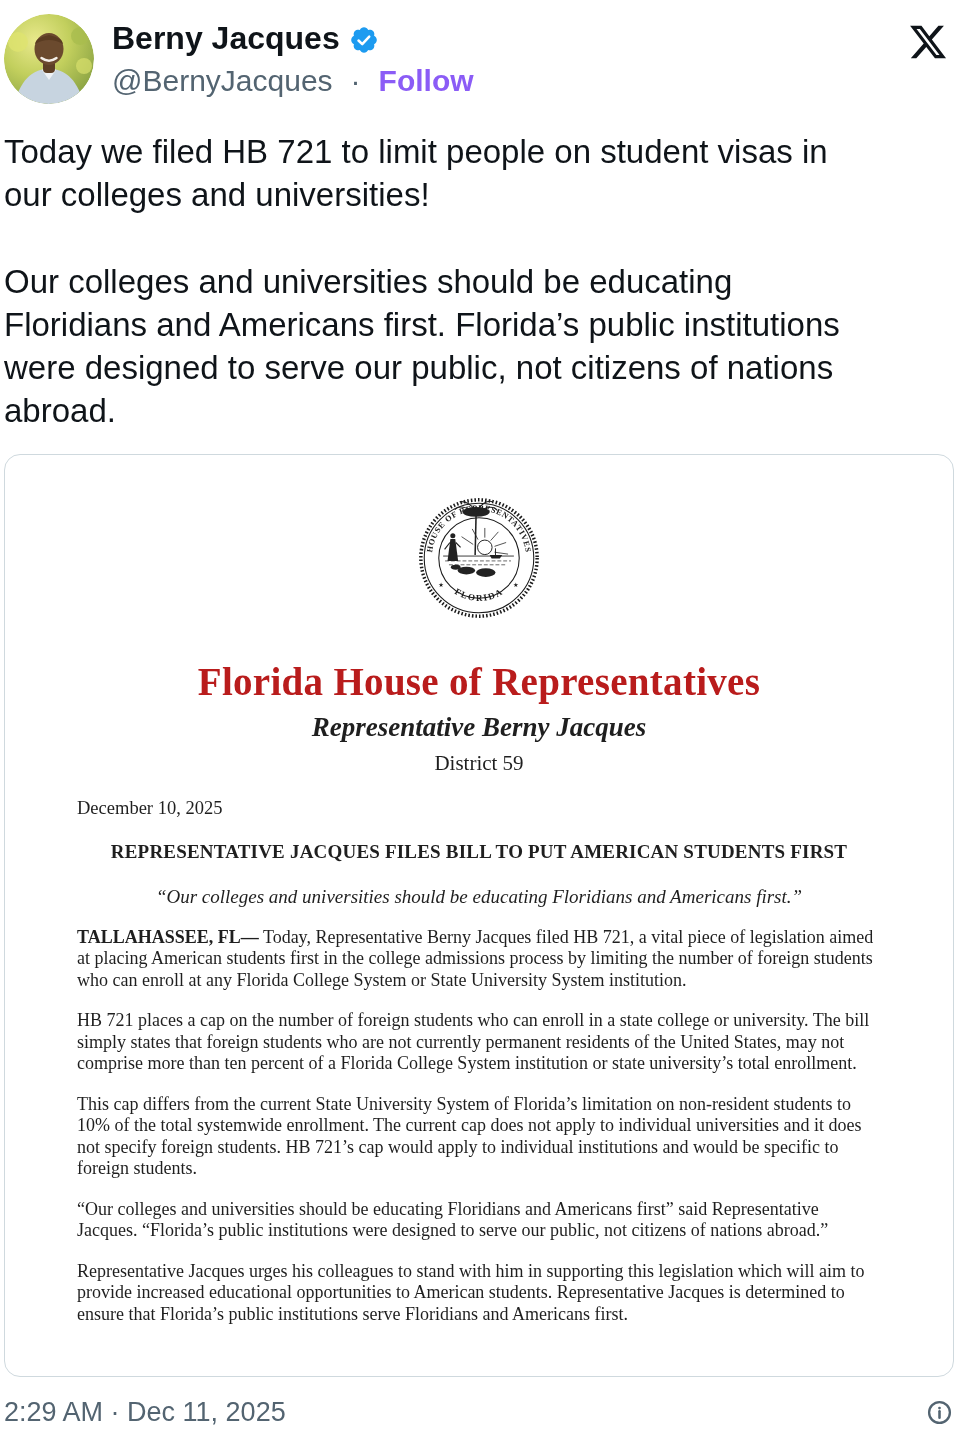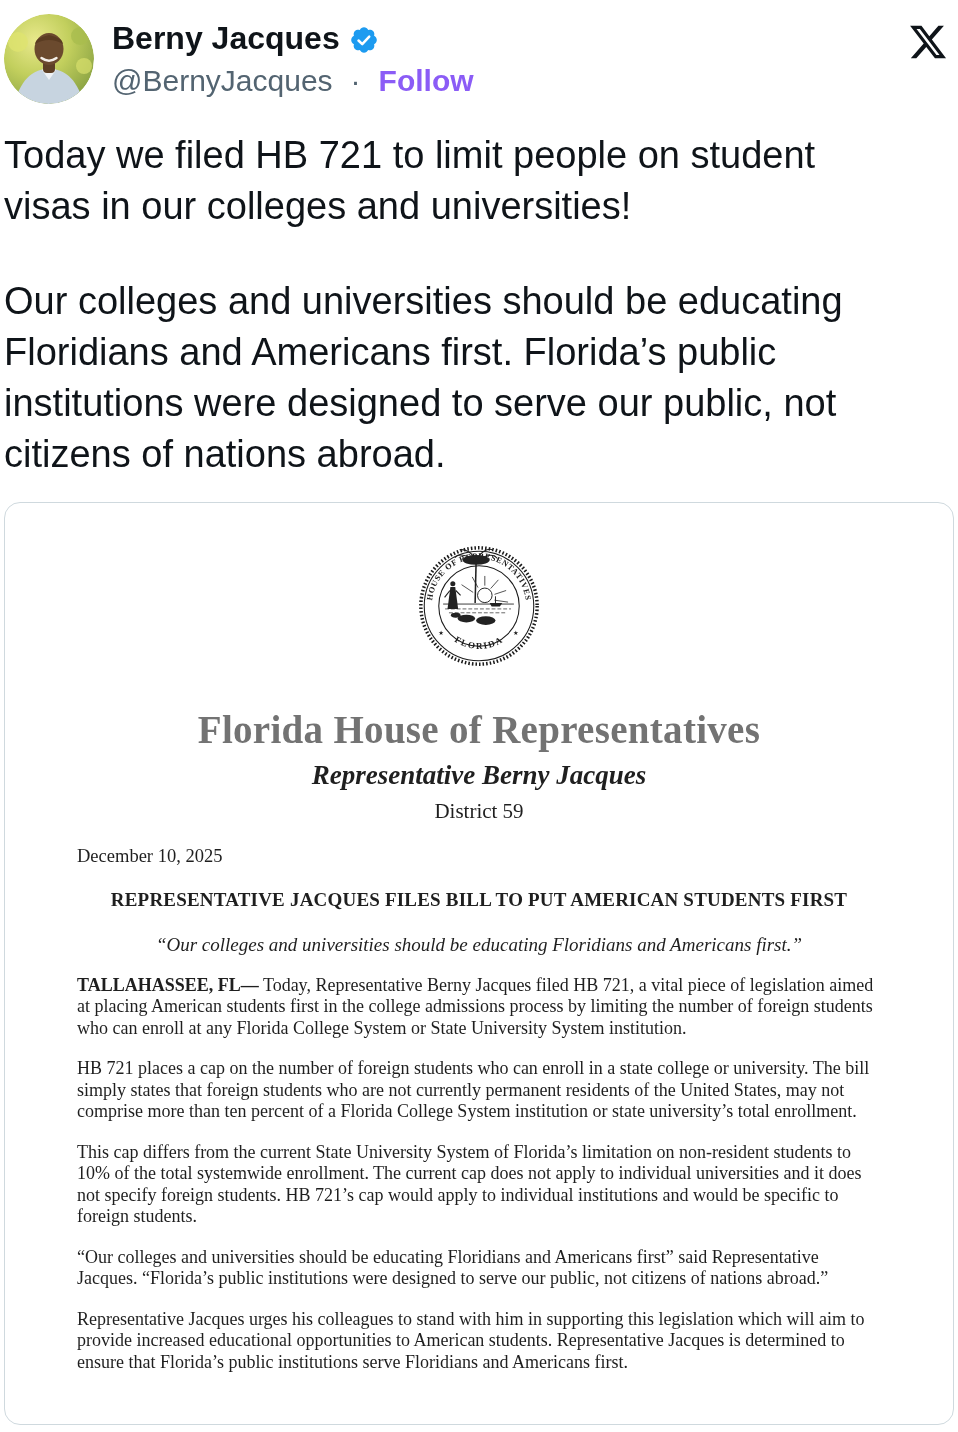--- a/index.html
+++ b/index.html
@@ -28,39 +28,39 @@
   .handle-row {
     margin-top: 7px; display: flex; align-items: center; gap: 18px;
     font-size: 30px; color: #536471; line-height: 1.1;
   }
   .handle-row a.handle { color: #536471; text-decoration: none; }
   .follow { color: #8b5cf6; font-weight: 700; text-decoration: none; cursor: pointer; }
   .x-logo { position: absolute; right: 6px; top: 8px; display: block; cursor: pointer; }
   
   .tweet-text {
     margin-top: 26px; max-width: 868px;
-    font-size: 38px; line-height: 51px; color: #0f1419;
+    font-size: 33px; line-height: 43px; color: #0f1419;
   }
   .tweet-text p { margin: 0; }
   .tweet-text p + p { margin-top: 44px; }
   
   .media-card {
     display: block; margin-top: 22px; height: 923px;
     border: 1px solid #cfd9de; border-radius: 16px;
     overflow: hidden; background: #fff;
     text-decoration: none; color: inherit; cursor: pointer;
   }
   .letter {
     font-family: "Liberation Serif", serif; color: #1f1f1f;
     padding-top: 40px; text-align: center;
   }
   .seal { display: inline-block; line-height: 0; }
   .org-title {
     margin-top: 36px; font-size: 39px; font-weight: 700;
-    line-height: 1.1; letter-spacing: 0.3px; color: #737373;
+    line-height: 1.1; letter-spacing: 0.3px; color: #b91c1c;
   }
   .rep-name { margin-top: 8px; font-size: 27px; font-weight: 700; font-style: italic; }
   .district { margin-top: 8px; font-size: 21px; }
   .letter-body { padding: 0 72px; text-align: left; }
   .date { margin-top: 22px; font-size: 18.5px; }
   .headline { margin-top: 22px; font-size: 19px; font-weight: 700; text-align: center; letter-spacing: 0.2px; }
   .quote { margin-top: 23px; font-size: 19px; font-style: italic; text-align: center; }
   .quote-attr { margin-top: 2px; font-size: 19px; font-style: italic; text-align: center; white-space: pre; }
   .body-p { margin: 19px 0 0 0; font-size: 18px; line-height: 21.5px; }
   .body-p b { font-weight: 700; }

